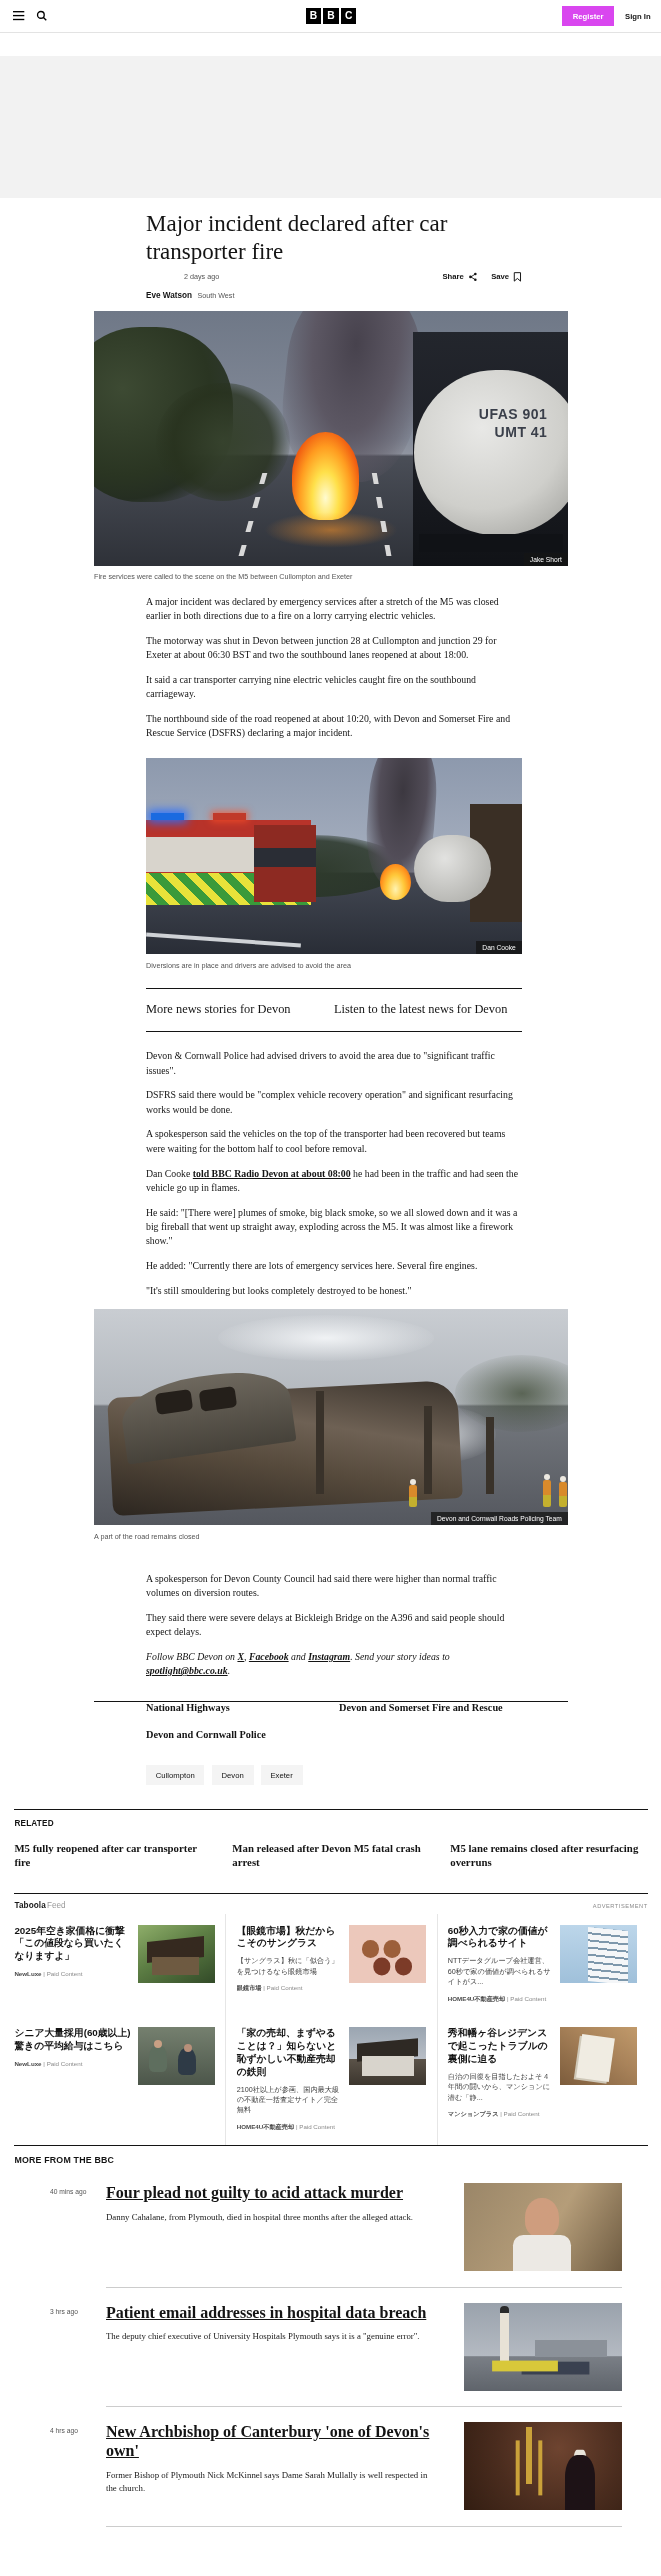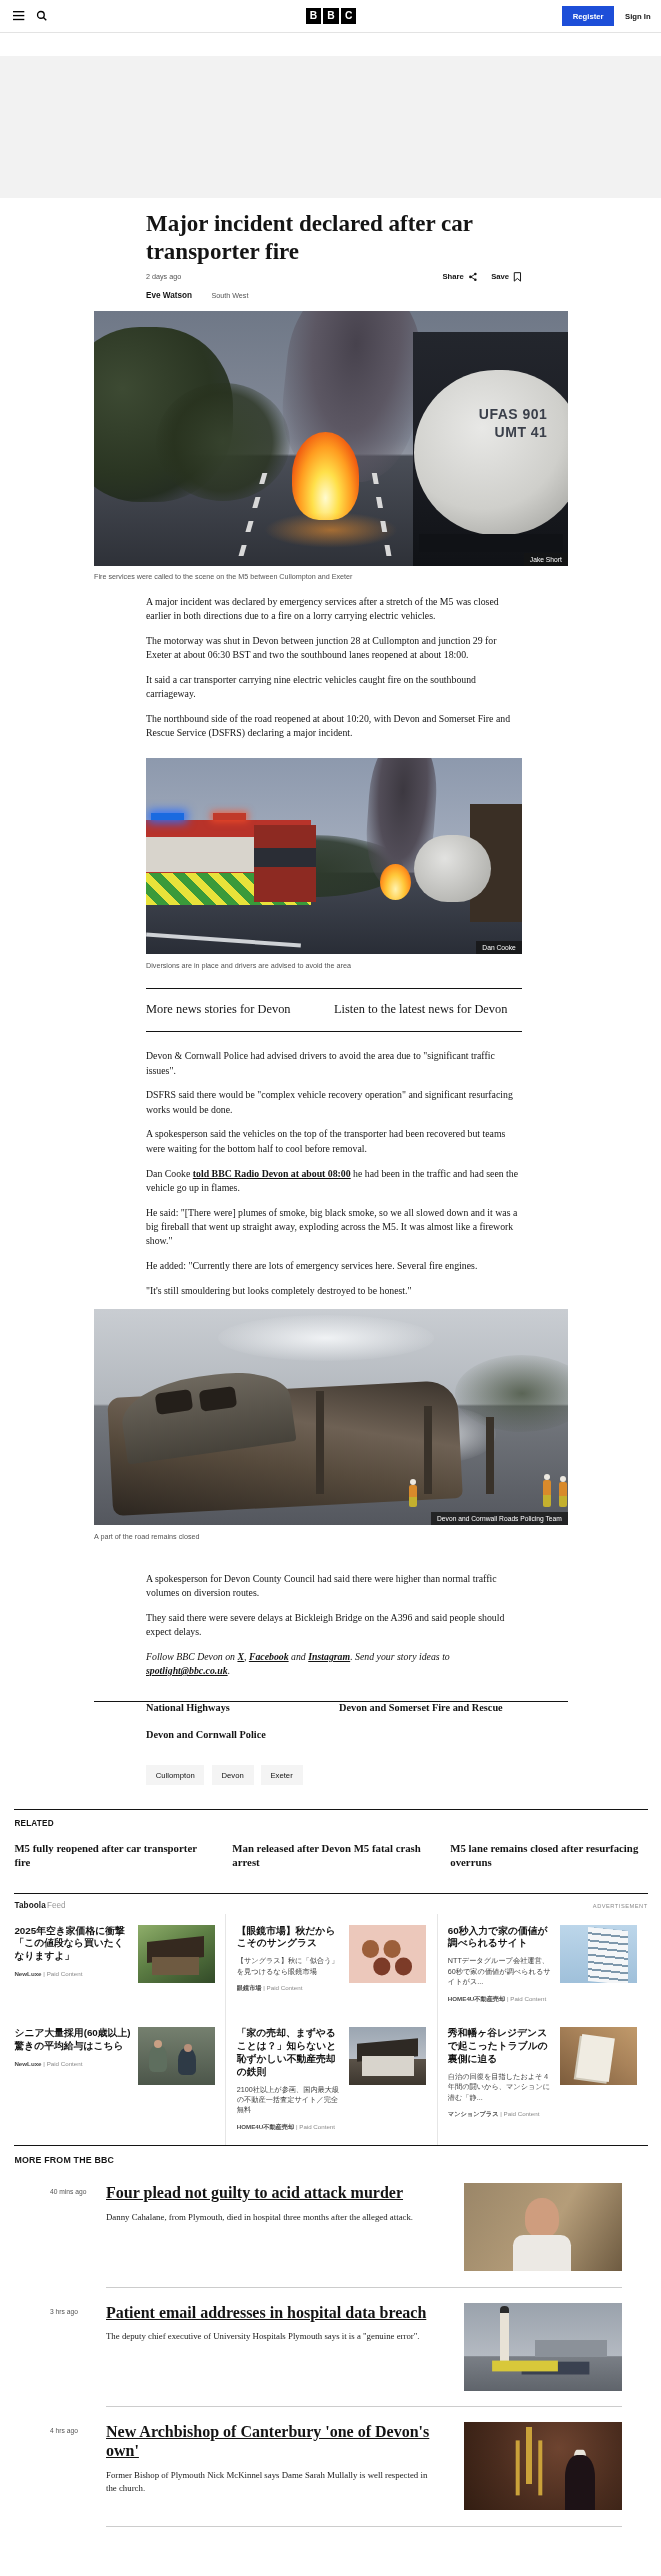--- a/index.html
+++ b/index.html
@@ -13,38 +13,38 @@
 
   
   .topbar { height: 33px; display:flex; align-items:center; justify-content:space-between;
             padding: 0 11.3px; border-bottom: 0.5px solid #e3e3e3; background:#fff; }
   .topbar-left { display:flex; align-items:center; gap:7.2px; width:134px; }
   .icon-btn { background:none; border:none; cursor:pointer; padding:2.1px; display:flex; align-items:center; }
   .bbc-blocks { display:flex; gap:2.1px; }
   .bbc-blocks span { width:15.5px; height:15.5px; background:#000; color:#fff; font-weight:bold;
                      font-size:10.3px; line-height:15.5px; text-align:center; display:inline-block; }
   .topbar-right { display:flex; align-items:center; gap:11.3px; width:134px; justify-content:flex-end; }
-  .register-btn { background:#1d4ed8; color:#fff; font-weight:bold; font-size:7.7px;
+  .register-btn { background:#d946ef; color:#fff; font-weight:bold; font-size:7.7px;
                   padding:5.7px 10.3px; border:none; cursor:pointer; }
   .signin-link { color:#141414; font-weight:bold; font-size:7.7px; text-decoration:none; }
 
   .ad-band { height: 142px; background:#f2f2f2; margin-top: 23px; }
 
   
   .article-wrap { width: 474px; margin: 0 auto; }
   h1.headline { font-family:"Liberation Serif","DejaVu Serif",serif; font-size:23px; line-height:1.18;
-                font-weight:bold; color:#141414; margin: 12.4px 0 6.2px 52px; width: 392px; }
+                font-weight:normal; color:#141414; margin: 12.4px 0 6.2px 52px; width: 392px; }
   .meta-row { display:flex; justify-content:space-between; align-items:center; margin:7.2px 0 0 52px; width:376px; }
-  .meta-time { color:#545454; font-size:7.2px; }
+  .meta-time { color:#545454; font-size:7.2px;margin-left:38px; }
   .meta-actions { display:flex; gap:13.4px; align-items:center; }
   .meta-action { display:flex; gap:4.1px; align-items:center; background:none; border:none; cursor:pointer;
                  font-size:7.7px; font-weight:bold; color:#141414; font-family:inherit; }
   .byline { margin:9.3px 0 0 52px; font-size:8.2px; }
   .byline b { font-weight:bold; }
-  .byline .region { color:#545454; font-size:7.2px; font-weight:normal; margin-left:17px; }
+  .byline .region { color:#545454; font-size:7.2px; font-weight:normal; margin-left:3px; }
 
   .photo { position:relative; overflow:hidden; background:#777; }
   .photo-full { width:474px; height:255px; margin-top:11.3px; }
   .photo-col  { width:376px; height:196px; margin:17.5px 0 0 52px; }
   .photo3 { height: 216px; }
   .credit { position:absolute; bottom:0; right:0; background:rgba(20,20,20,0.78);
             color:#fff; font-size:6.7px; padding:3.1px 6.2px; }
   .caption { color:#545454; font-size:7.2px; margin:6.2px 0 13.4px 0; }
   .caption.col { margin-left:52px; }
 

